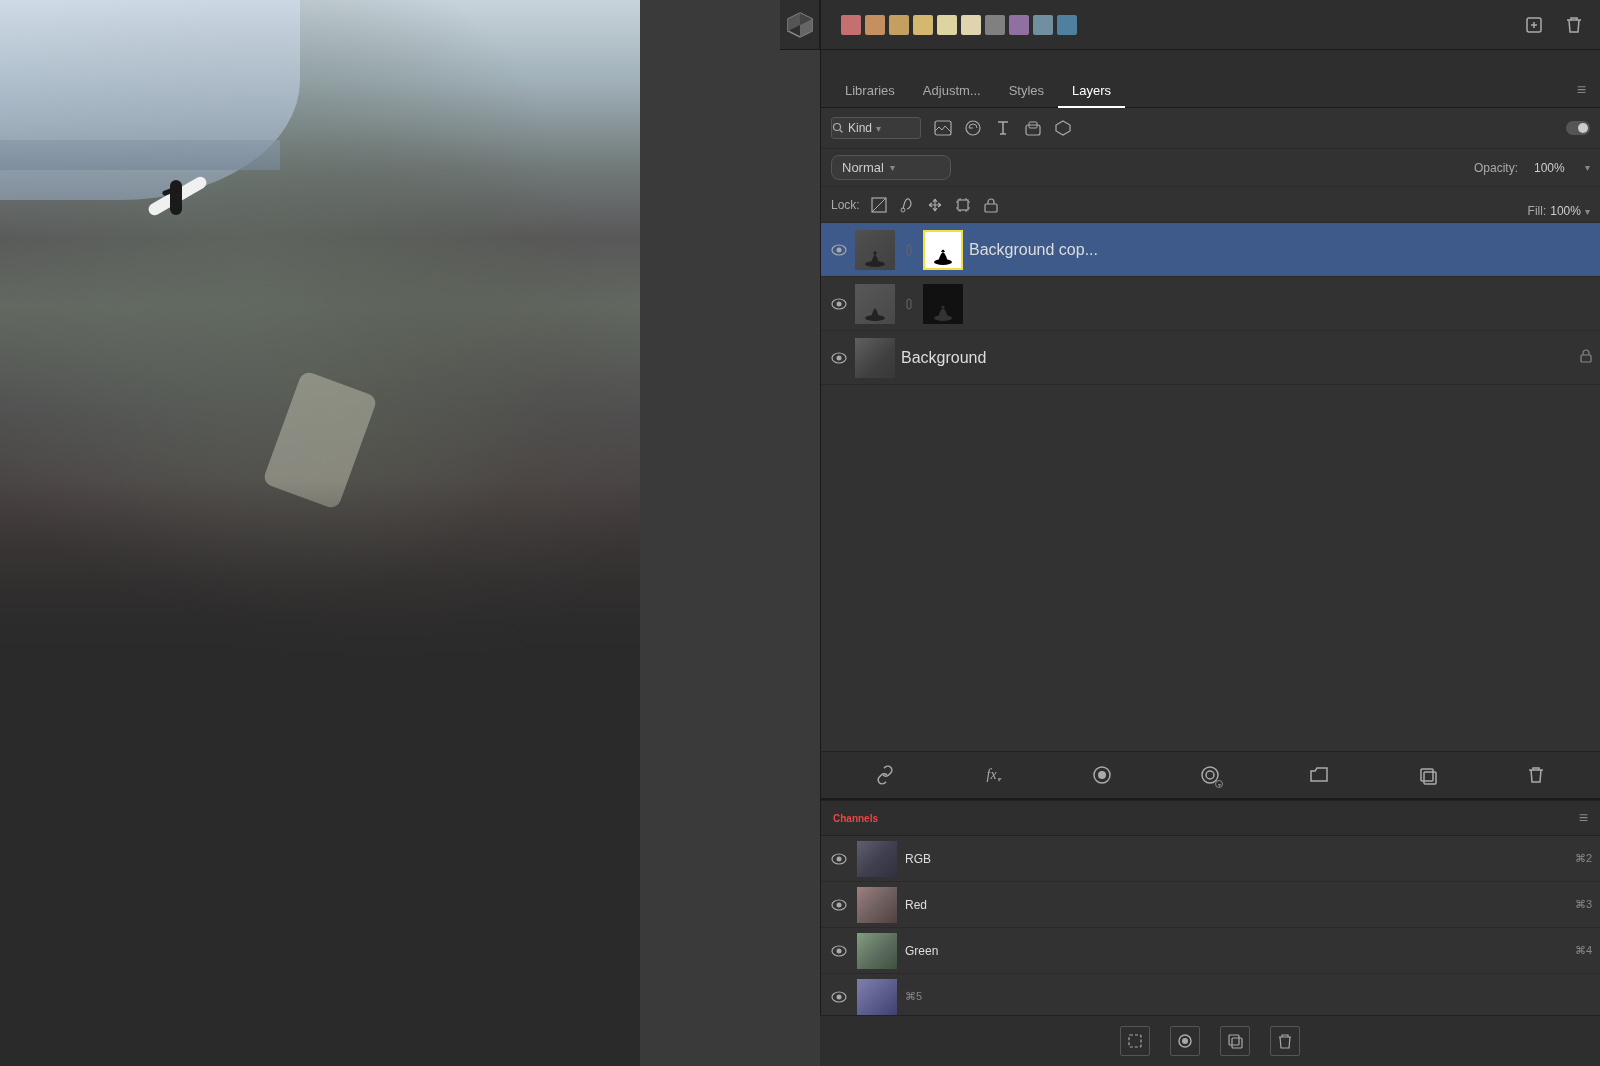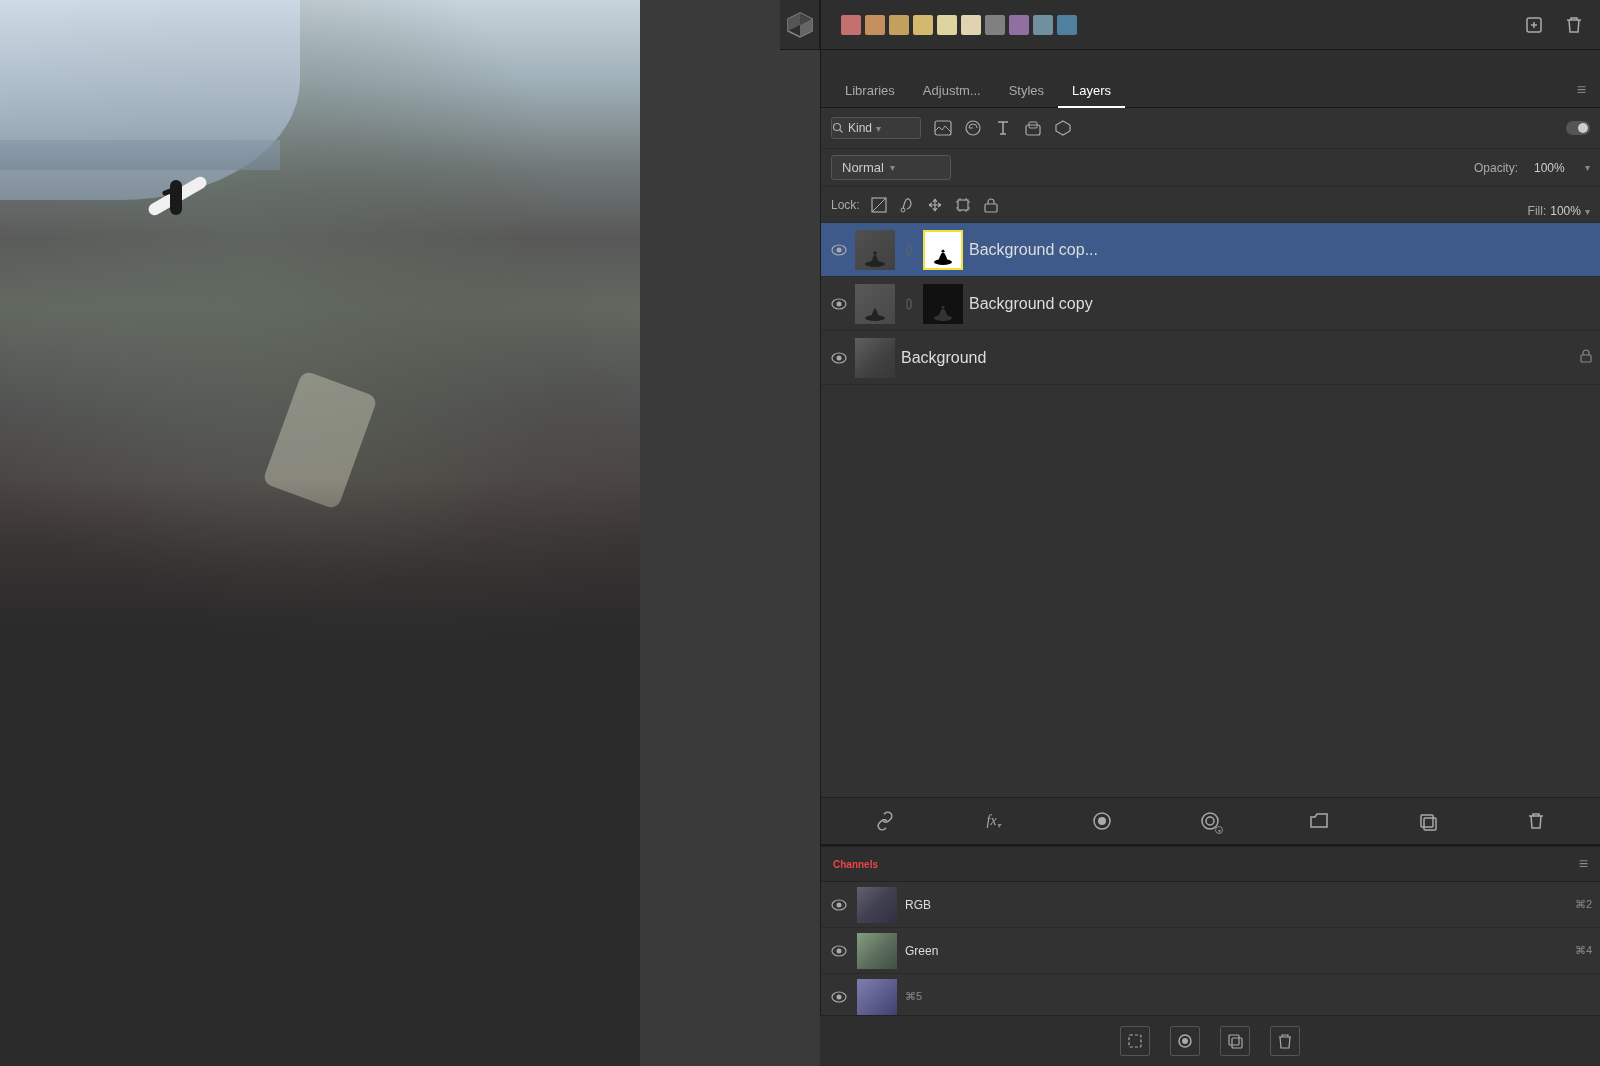--- a/index.html
+++ b/index.html
@@ -245,21 +245,21 @@
       gap: 8px;
       background: #323232;
       border-bottom: 1px solid #2a2a2a;
     }
 
     .blend-dropdown {
       display: flex;
       align-items: center;
       background: #3a3a3a;
       border: 1px solid #555;
-      border-radius: 3px;
+      border-radius: 8px;
       padding: 4px 10px;
       color: #ccc;
       font-size: 13px;
       gap: 6px;
       cursor: pointer;
       min-width: 120px;
     }
 
     .opacity-section {
       display: flex;
@@ -811,21 +811,20 @@
           </svg>
         </div>
         <div class="layer-mask-thumb">
           <div style="position:absolute;inset:0;background:#111;"></div>
           <svg style="position:absolute;bottom:2px;left:50%;transform:translateX(-50%);" width="22" height="20" viewBox="0 0 22 20" fill="none">
             <ellipse cx="11" cy="16" rx="9" ry="3" fill="#333"></ellipse>
             <path d="M6 16 Q8 8 11 6 Q14 8 16 16" fill="#333"></path>
             <path d="M9 6 Q11 1 13 6" fill="#333"></path>
           </svg>
         </div>
-        <span class="layer-name">Background copy</span>
       </div>
 
       <div class="layer-item">
         <div class="eye-icon">
           <svg width="16" height="12" viewBox="0 0 16 12" fill="none">
             <ellipse cx="8" cy="6" rx="7" ry="5" stroke="#aaa" stroke-width="1.2" fill="none"></ellipse>
             <circle cx="8" cy="6" r="2.5" fill="#aaa"></circle>
           </svg>
         </div>
         <div class="layer-thumb" style="background:linear-gradient(135deg,#606060 0%,#404040 60%,#383838 100%);">
@@ -894,20 +893,31 @@
           <svg width="16" height="12" viewBox="0 0 16 12" fill="none">
             <ellipse cx="8" cy="6" rx="7" ry="5" stroke="#aaa" stroke-width="1.2" fill="none"></ellipse>
             <circle cx="8" cy="6" r="2.5" fill="#aaa"></circle>
           </svg>
         </div>
         <div class="channel-thumb channel-thumb-rgb"></div>
         <span class="channel-name">RGB</span>
         <span class="channel-shortcut">⌘2</span>
       </div>
 
+      <div class="channel-item">
+        <div class="eye-icon">
+          <svg width="16" height="12" viewBox="0 0 16 12" fill="none">
+            <ellipse cx="8" cy="6" rx="7" ry="5" stroke="#aaa" stroke-width="1.2" fill="none"></ellipse>
+            <circle cx="8" cy="6" r="2.5" fill="#aaa"></circle>
+          </svg>
+        </div>
+        <div class="channel-thumb channel-thumb-red"></div>
+        <span class="channel-name">Red</span>
+        <span class="channel-shortcut">⌘3</span>
+      </div>
 
       <div class="channel-item">
         <div class="eye-icon">
           <svg width="16" height="12" viewBox="0 0 16 12" fill="none">
             <ellipse cx="8" cy="6" rx="7" ry="5" stroke="#aaa" stroke-width="1.2" fill="none"></ellipse>
             <circle cx="8" cy="6" r="2.5" fill="#aaa"></circle>
           </svg>
         </div>
         <div class="channel-thumb channel-thumb-green"></div>
         <span class="channel-name">Green</span>

